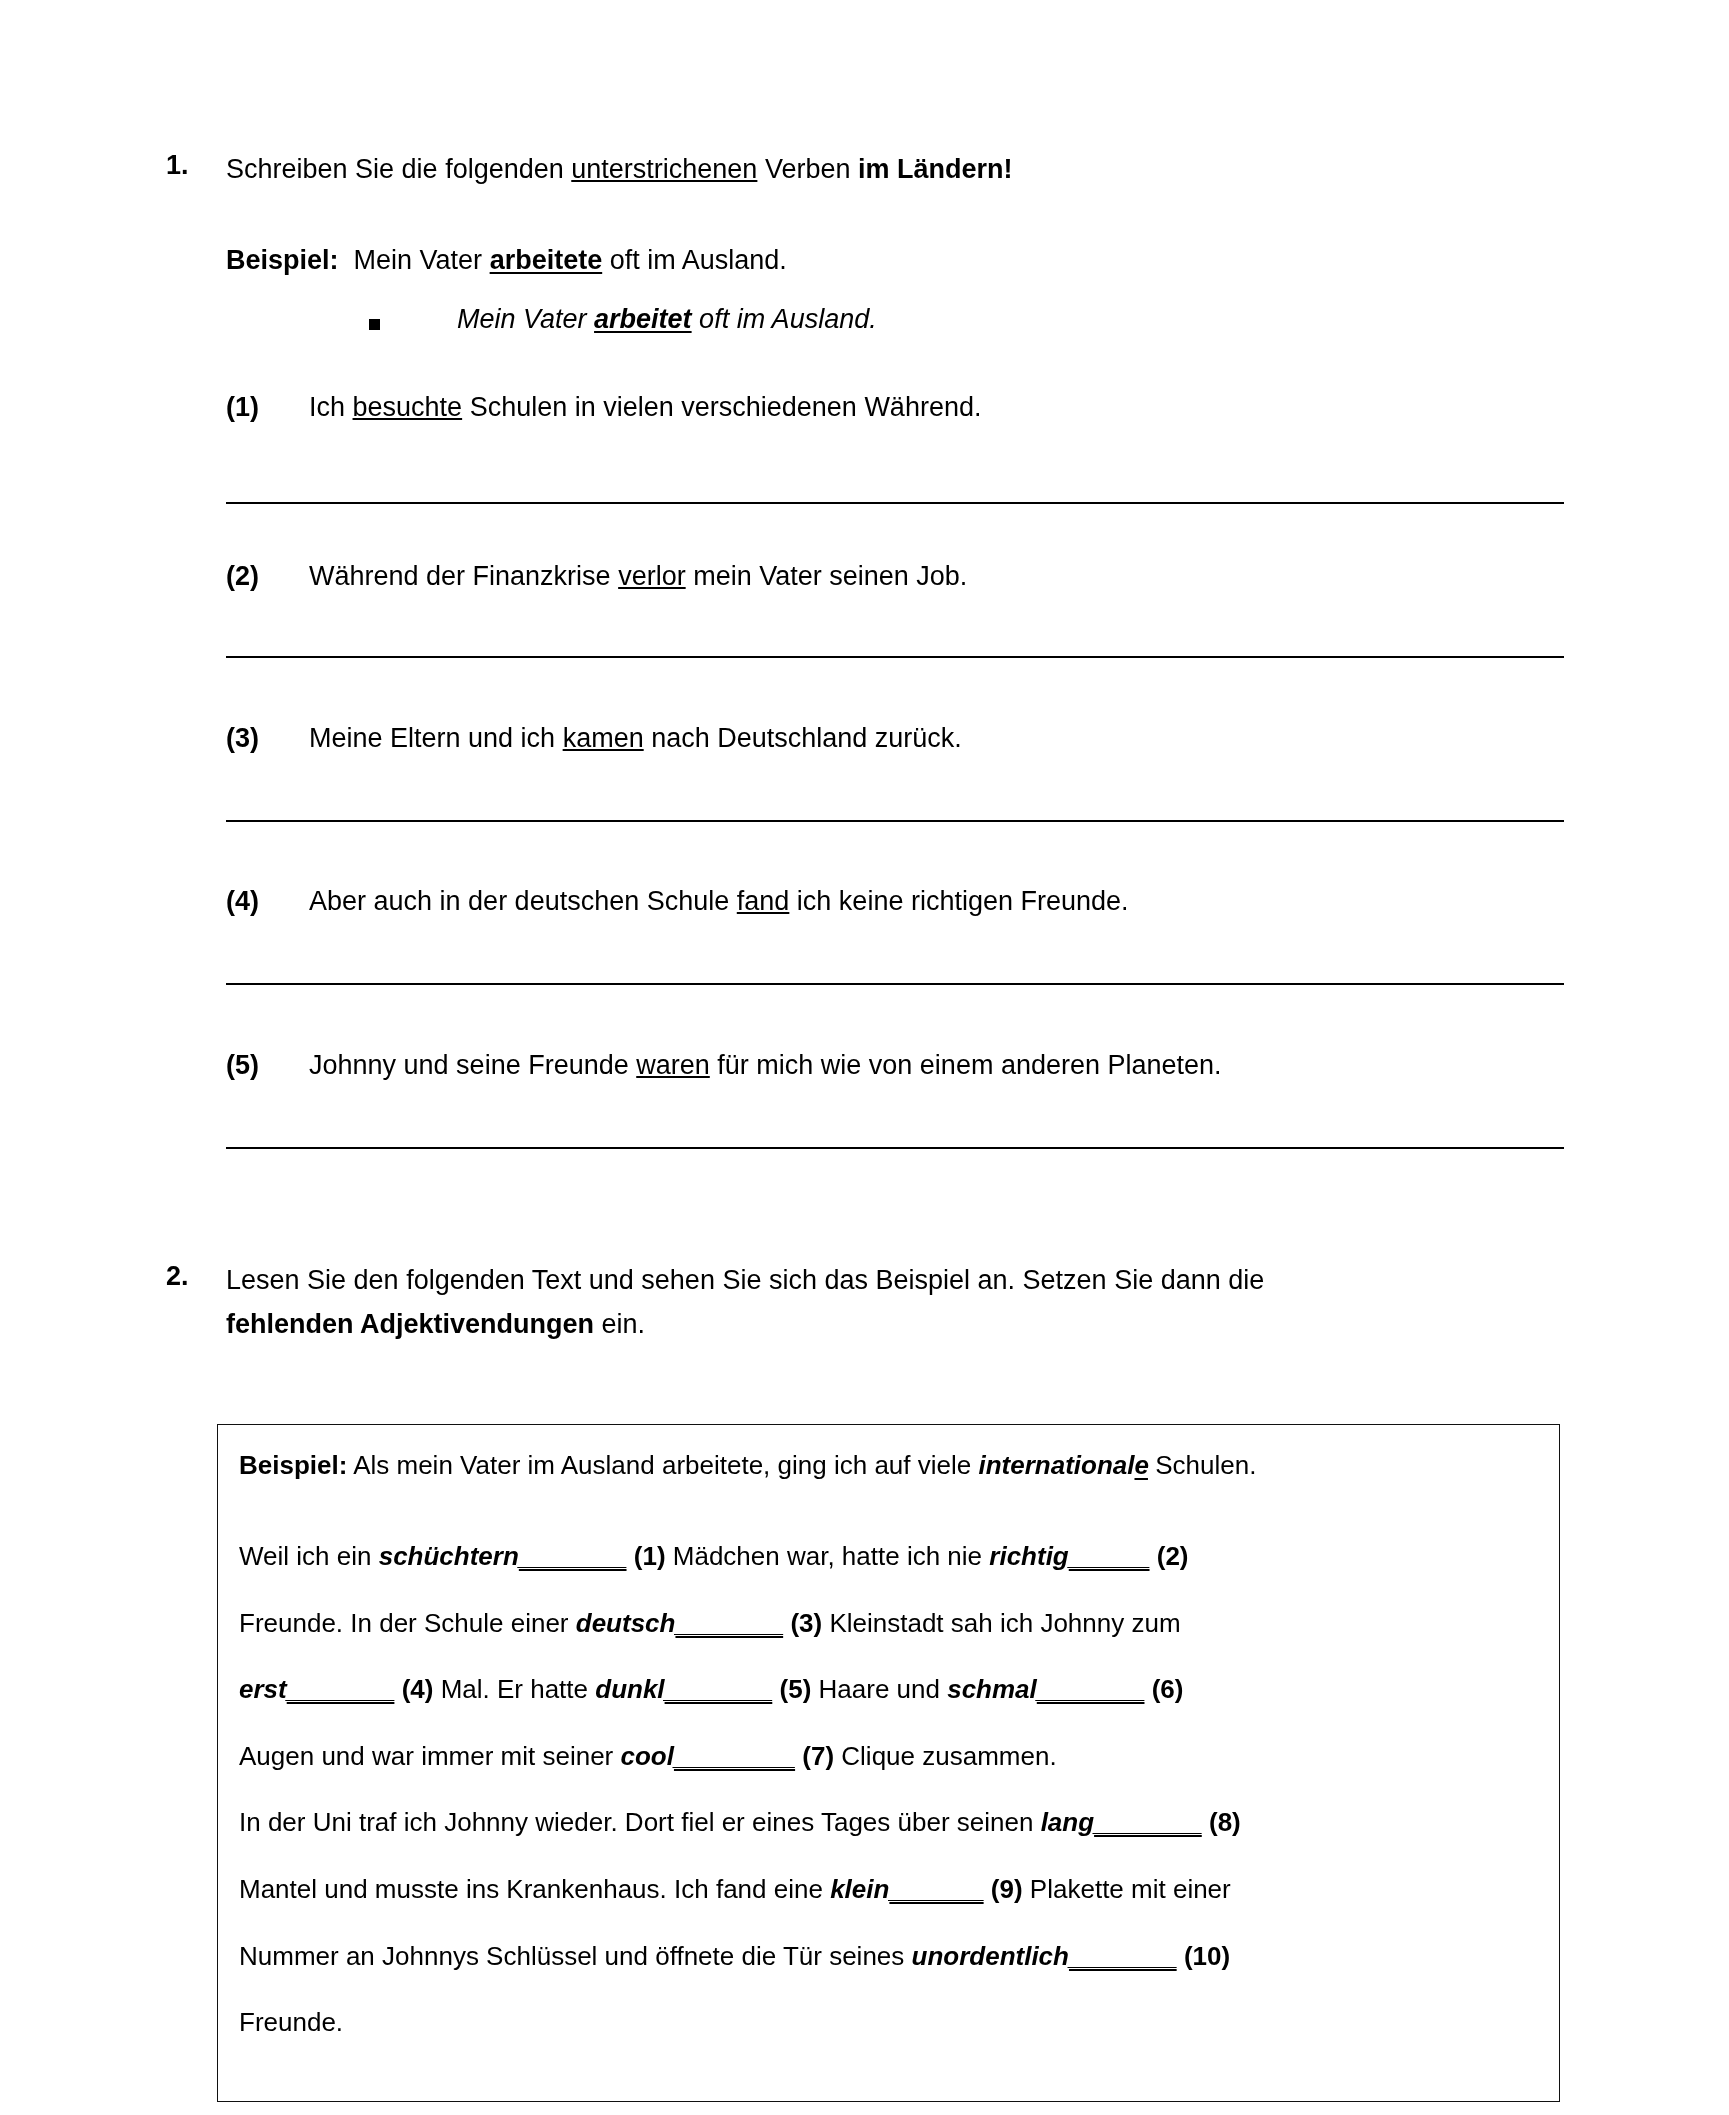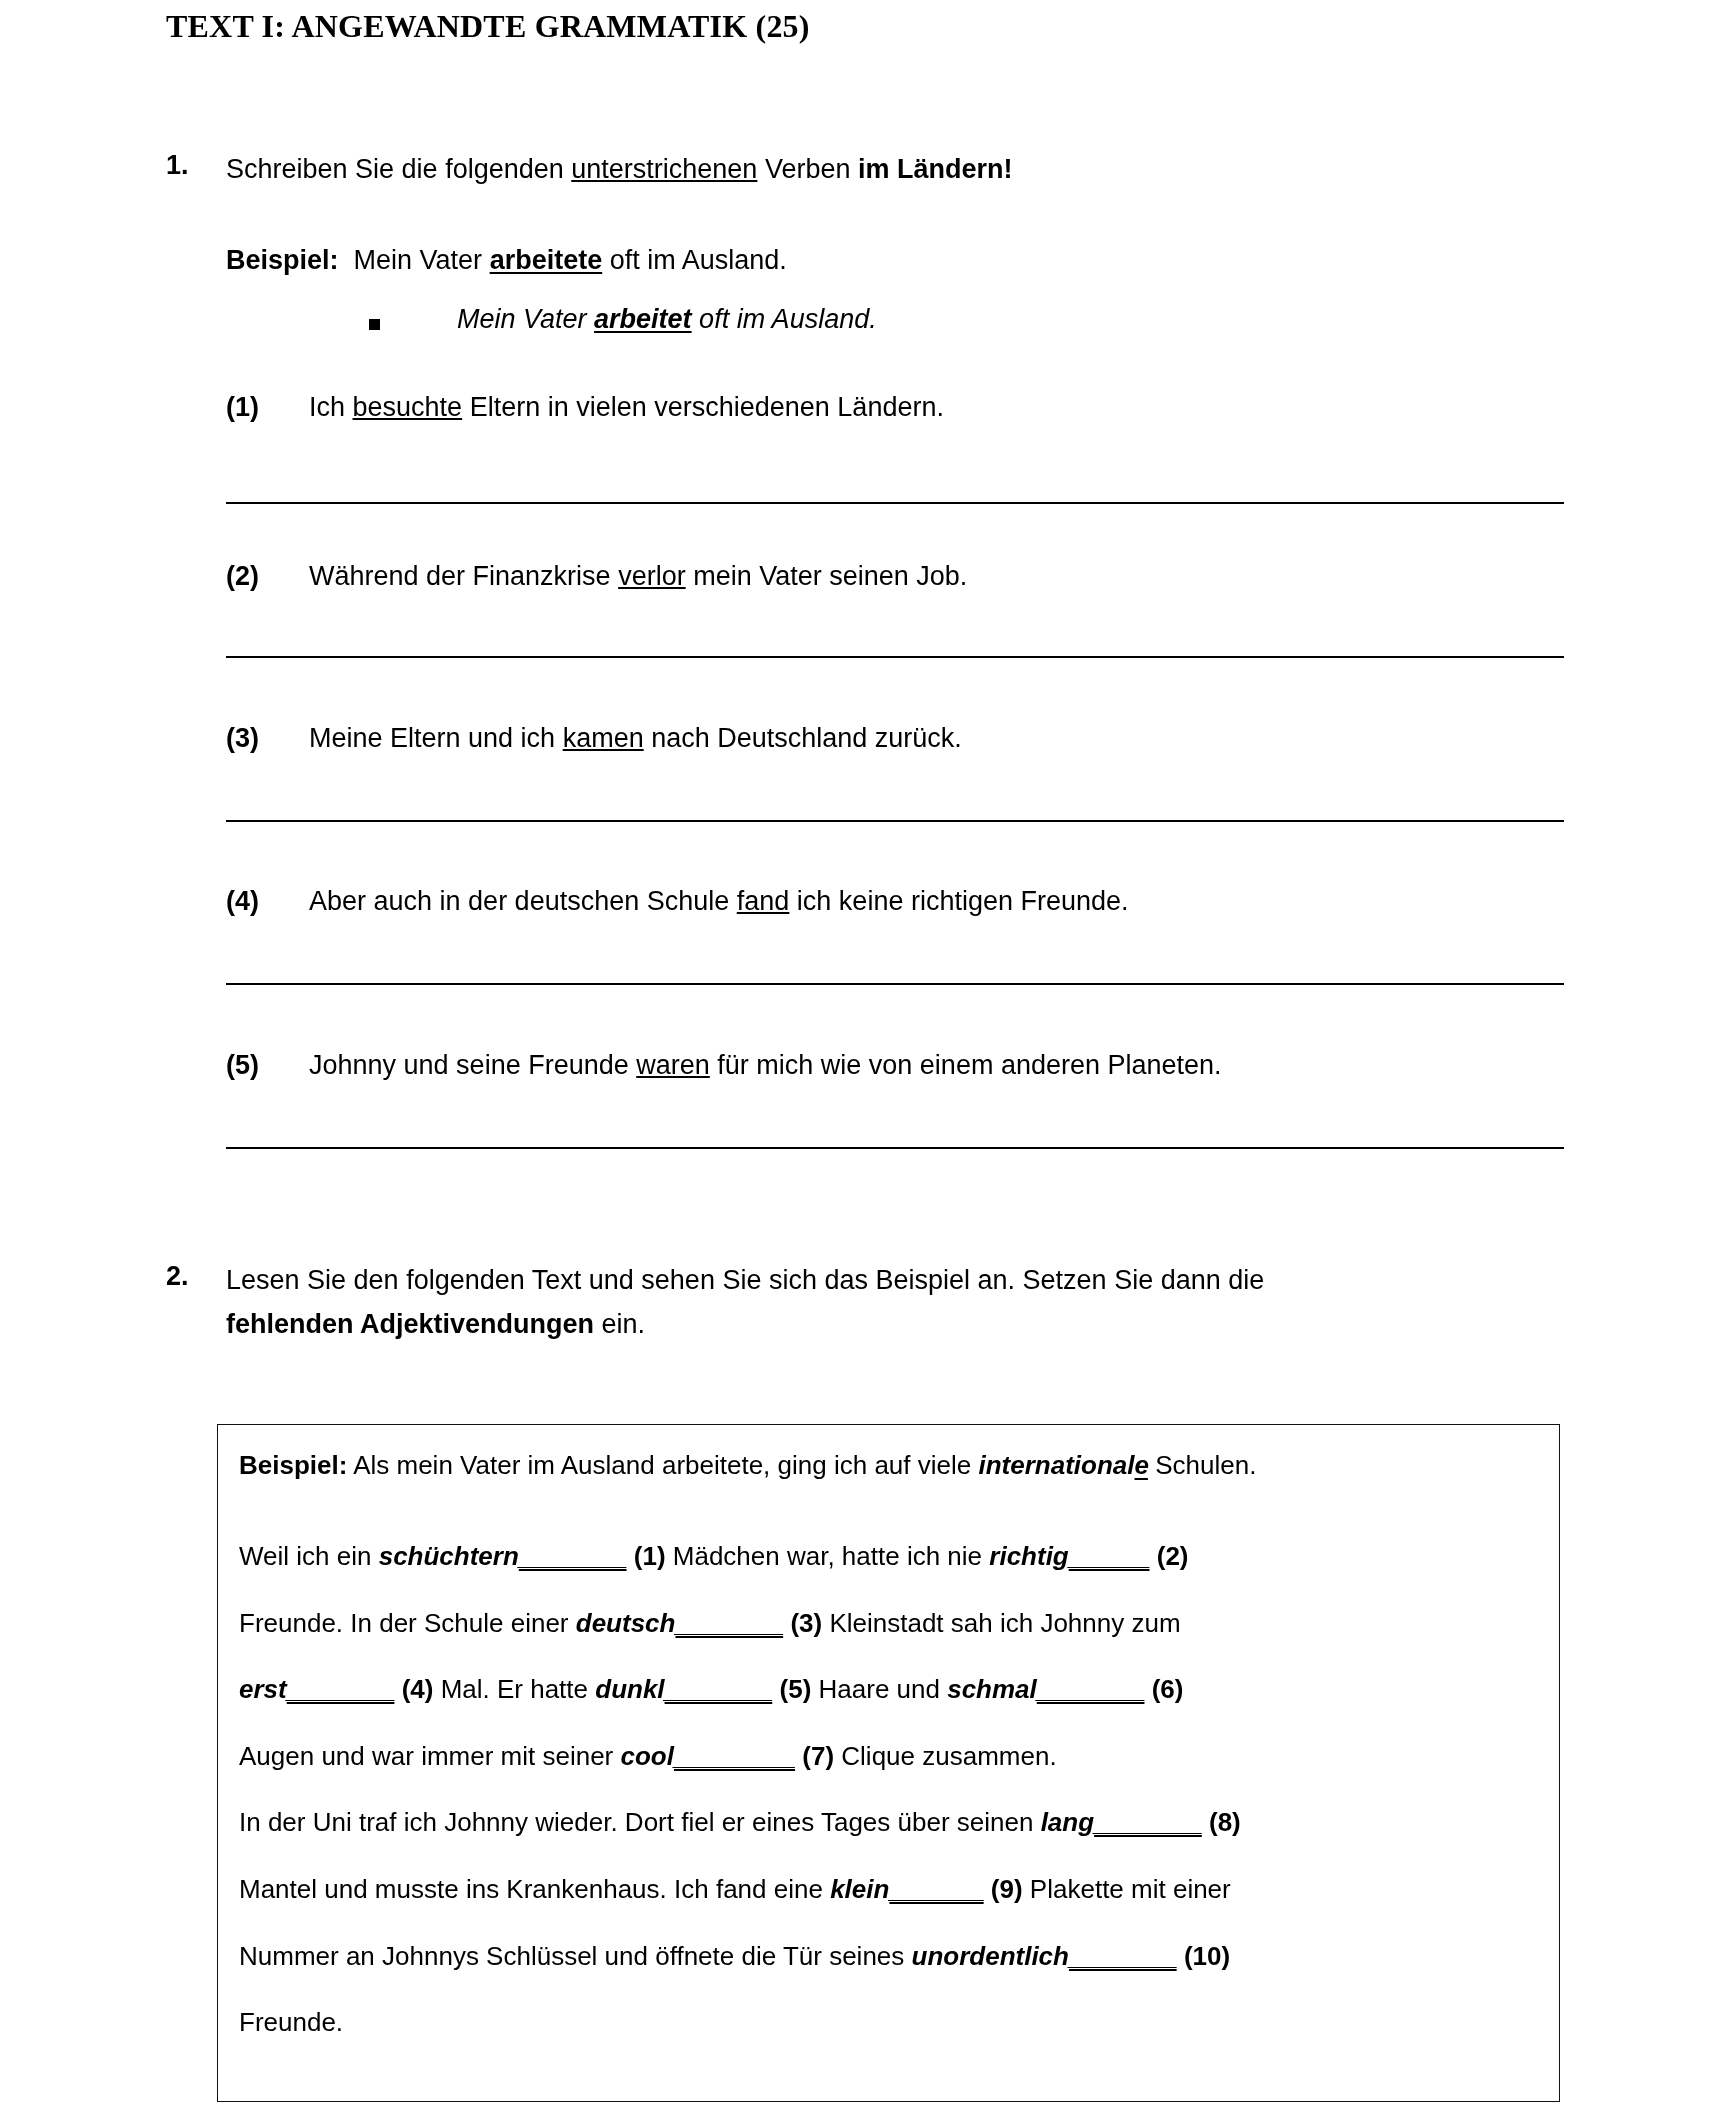--- a/index.html
+++ b/index.html
@@ -126,33 +126,32 @@
   }
   .cz-n {
     font-weight: bold;
   }
 </style>
 </head>
 <body>
 
 <div class="page">
 
-  <div class="doc-title">TEXT I: ANGEWANDTE GRAMMATIK (25)</div>
 
   <div class="num-marker" style="top:150px;">1.</div>
 
   <div class="q-body" style="top:150px; white-space:nowrap;"><span>Schreiben Sie die folgenden </span><u class="uline">unterstrichenen</u><span> Verben </span><b class="strong">im Ländern!</b></div>
 
   <div class="beispiel-line" style="top:245px;"><b class="strong">Beispiel:</b><span>&nbsp; </span><span>Mein Vater </span><span class="bu">arbeitete</span><span> oft im Ausland.</span></div>
 
   <div class="bullet-mark" style="top:319px;"></div>
   <div class="bullet-txt" style="top:304px;"><span>Mein Vater </span><span class="biu">arbeitet</span><span> oft im Ausland.</span></div>
 
   <div class="item-marker" style="top:392px;">(1)</div>
-  <div class="item-text" style="top:392px;"><span>Ich </span><u class="uline">besuchte</u><span> Eltern in vielen verschiedenen Ländern.</span></div>
+  <div class="item-text" style="top:392px;"><span>Ich </span><u class="uline">besuchte</u><span> Schulen in vielen verschiedenen Während.</span></div>
   <div class="answer-rule" style="top:502px;"></div>
 
   <div class="item-marker" style="top:561px;">(2)</div>
   <div class="item-text" style="top:561px;"><span>Während der Finanzkrise </span><u class="uline">verlor</u><span> mein Vater seinen Job.</span></div>
   <div class="answer-rule" style="top:656px;"></div>
 
   <div class="item-marker" style="top:723px;">(3)</div>
   <div class="item-text" style="top:723px;"><span>Meine Eltern und ich </span><u class="uline">kamen</u><span> nach Deutschland zurück.</span></div>
   <div class="answer-rule" style="top:820px;"></div>
 

